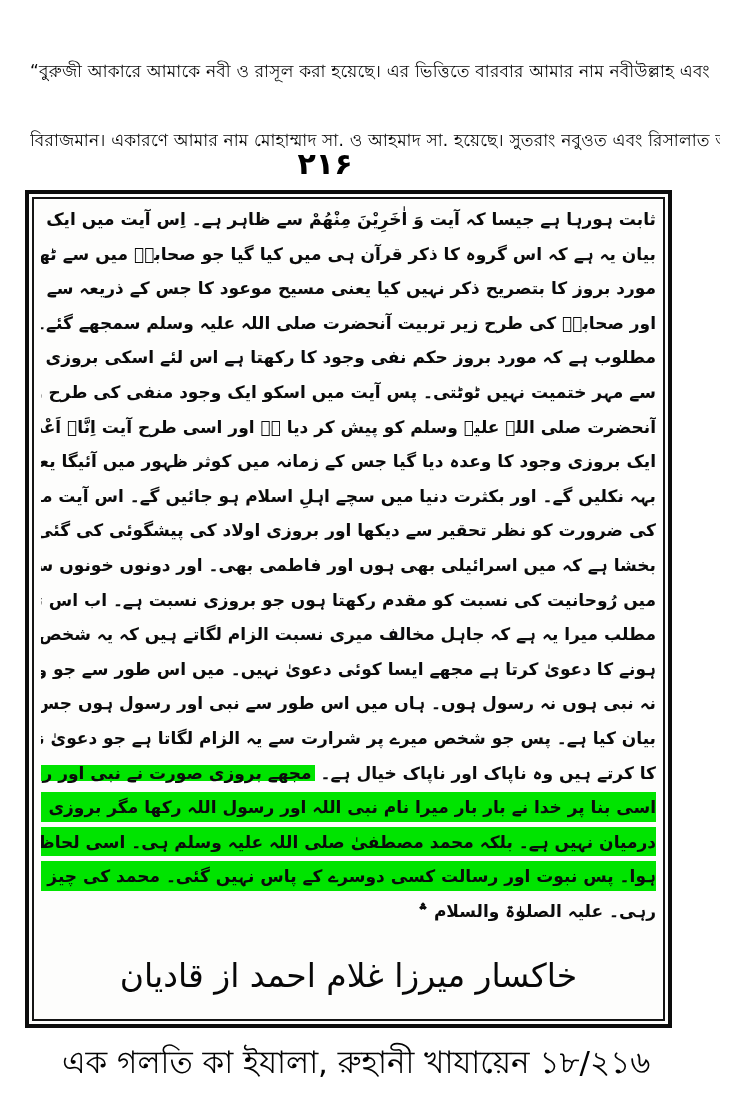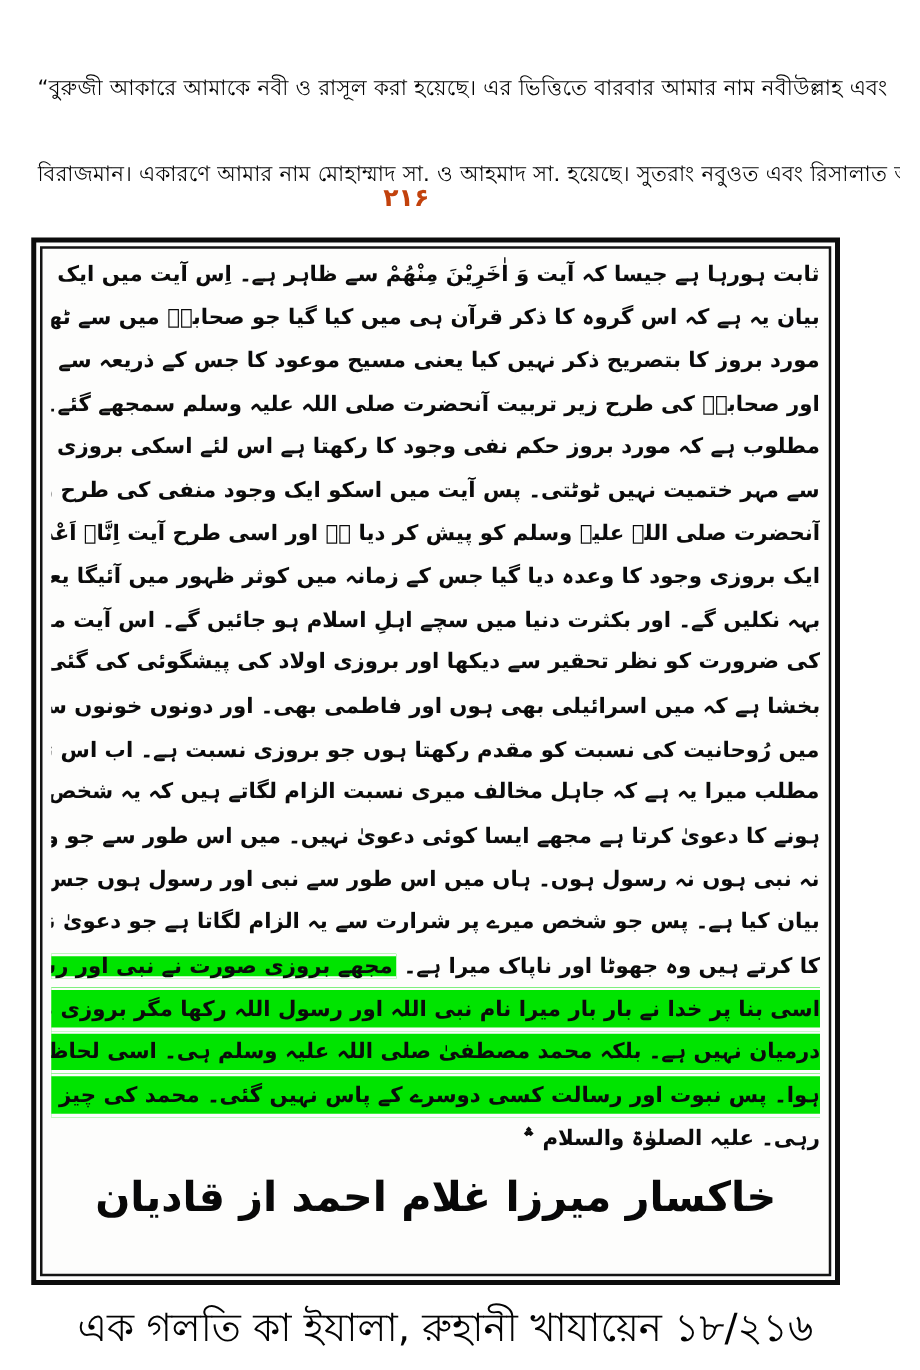--- a/index.html
+++ b/index.html
@@ -13,21 +13,21 @@
   .top-quote {
     position:absolute; left:30px; top:16px; width:690px;
     font-size:17px; line-height:26.5px; font-weight:500;
     color:#050505; letter-spacing:0.2px;
   }
   .bn-line { white-space:nowrap; overflow:hidden;margin-top:42px; }
 
   
   .page-number {
     position:absolute; left:230px; top:146px; width:190px;
-    text-align:center; font-size:20px; font-weight:bold; color:#c2410c;
+    text-align:center; font-size:30px; font-weight:bold; color:#000000;
   }
 
   
   .scan-box {
     position:absolute; left:25px; top:190px; width:647px; height:838px;
     border:4px solid #0c0c0c; box-sizing:border-box; background:#fdfdfc;
   }
   .scan-inner {
     position:absolute; top:3px; left:3px; right:3px; bottom:3px;
     border:2px solid #141414; padding:3px 7px 0 7px; box-sizing:border-box;
@@ -48,22 +48,22 @@
   .uline.short { text-align:center; text-align-last:right; }
   .seg-hl {
     background:var(--hl, #00e400);
     box-shadow:inset 0 -2px 0 #fdfdfc, inset 0 2px 0 #fdfdfc;
     padding:0 3px;
   }
 
   
   .signature {
     direction:rtl; text-align:center;
-    font-size:33px; font-weight:bold; line-height:54px;
-    margin-top:3px; color:#080808; letter-spacing:-1px;
+    font-size:33px; font-weight:normal; line-height:54px;
+    margin-top:21px; color:#080808; letter-spacing:-1px;
     white-space:nowrap; overflow:hidden;
   }
   .sig-date {
     direction:rtl; text-align:center;
     font-size:19px; font-weight:bold; line-height:26px; color:#101010;
   }
 
   
   .bottom-caption {
     position:absolute; left:62px; top:1038px; width:660px;
@@ -94,21 +94,21 @@
       <div class="uline">ایک بروزی وجود کا وعدہ دیا گیا جس کے زمانہ میں کوثر ظہور میں آئیگا یعنی دینی برکات کے چشمے</div>
       <div class="uline">بہہ نکلیں گے۔ اور بکثرت دنیا میں سچے اہلِ اسلام ہو جائیں گے۔ اس آیت میں بھی ظاہری اولاد</div>
       <div class="uline">کی ضرورت کو نظر تحقیر سے دیکھا اور بروزی اولاد کی پیشگوئی کی گئی۔ اور گو خدا نے مجھے یہ شرف</div>
       <div class="uline">بخشا ہے کہ میں اسرائیلی بھی ہوں اور فاطمی بھی۔ اور دونوں خونوں سے حصہ رکھتا ہوں لیکن</div>
       <div class="uline">میں رُوحانیت کی نسبت کو مقدم رکھتا ہوں جو بروزی نسبت ہے۔ اب اس تمام تحریر سے</div>
       <div class="uline">مطلب میرا یہ ہے کہ جاہل مخالف میری نسبت الزام لگاتے ہیں کہ یہ شخص نبی یا رسول</div>
       <div class="uline">ہونے کا دعویٰ کرتا ہے مجھے ایسا کوئی دعویٰ نہیں۔ میں اس طور سے جو وہ خیال کرتے ہیں</div>
       <div class="uline">نہ نبی ہوں نہ رسول ہوں۔ ہاں میں اس طور سے نبی اور رسول ہوں جس طور سے ابھی میں نے</div>
       <div class="uline">بیان کیا ہے۔ پس جو شخص میرے پر شرارت سے یہ الزام لگاتا ہے جو دعویٰ نبوت اور رسالت</div>
       <div class="uline part">
-        <span>کا کرتے ہیں وہ جھوٹا اور ناپاک میرا ہے۔</span>
+        <span>کا کرتے ہیں وہ ناپاک اور ناپاک خیال ہے۔</span>
         <span class="seg-hl">مجھے بروزی صورت نے نبی اور رسول بنایا ہے اور</span>
       </div>
       <div class="uline hl">اسی بنا پر خدا نے بار بار میرا نام نبی اللہ اور رسول اللہ رکھا مگر بروزی صورت میں۔ میرا نفس</div>
       <div class="uline hl">درمیان نہیں ہے۔ بلکہ محمد مصطفیٰ صلی اللہ علیہ وسلم ہی۔ اسی لحاظ سے میرا نام محمد اور احمد</div>
       <div class="uline hl">ہوا۔ پس نبوت اور رسالت کسی دوسرے کے پاس نہیں گئی۔ محمد کی چیز محمد کے پاس ہی</div>
       <div class="uline short">رہی۔ علیہ الصلوٰۃ والسلام ؞</div>
     </div>
     <div class="signature">خاکسار میرزا غلام احمد از قادیان</div>
   </div>
 </div>

